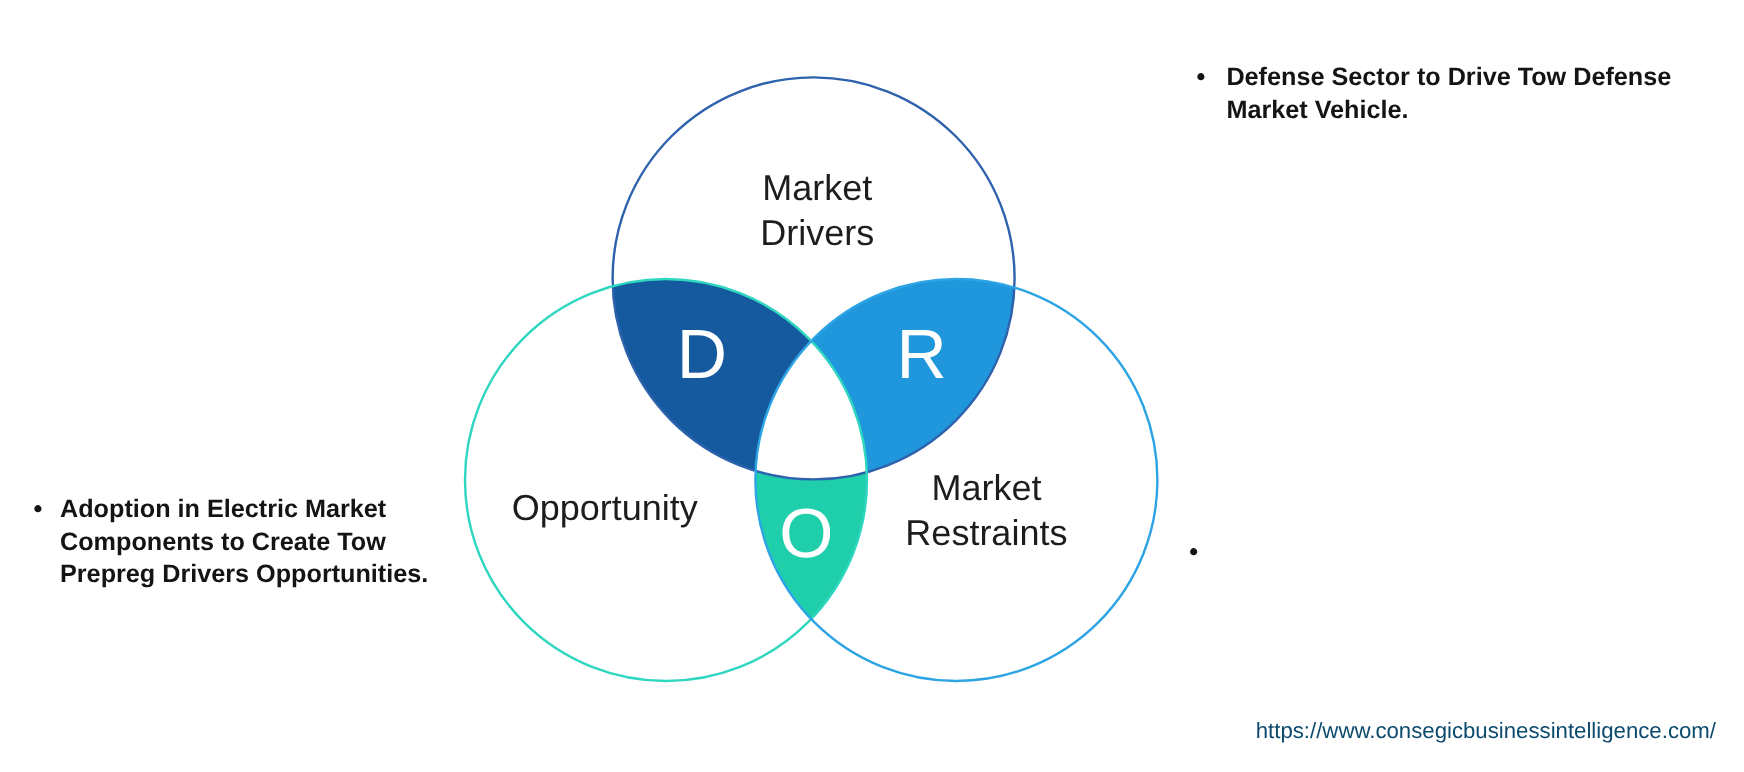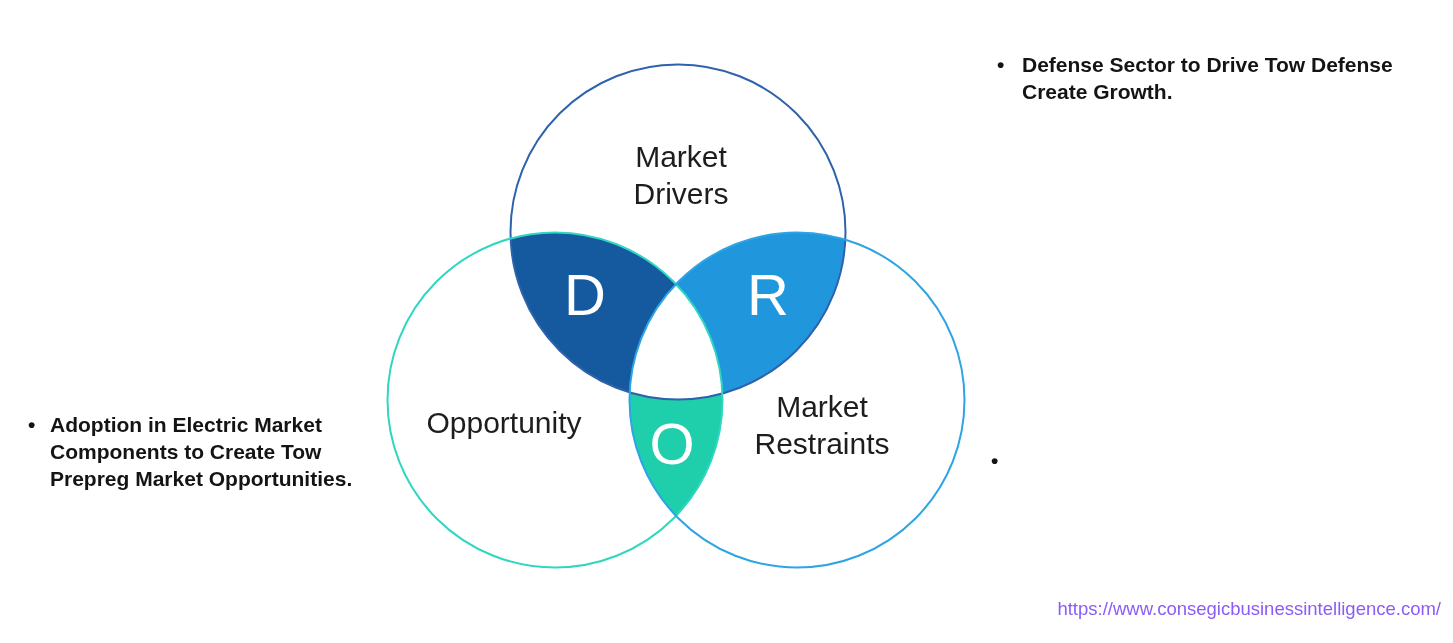--- a/index.html
+++ b/index.html
@@ -54,25 +54,25 @@
 
   .bullet-drivers    { left: 997px; top: 51px;  width: 430px; }
   .bullet-drivers .marker    { width: 25px; }
   .bullet-opportunity{ left: 28px;  top: 411px; width: 380px; }
   .bullet-opportunity .marker{ width: 22px; }
   .bullet-restraints { left: 991px; top: 447px; width: 430px; }
   .bullet-restraints .marker { width: 23px; }
 
   .footer-url {
     position: absolute;
-    right: 12px;
+    right: 23px;
     top: 598px;
     font-size: 18.5px;
     font-weight: 400;
-    color: #8b5cf6;
+    color: #0c4a6e;
     white-space: nowrap;
   }
 </style>
 </head>
 <body>
 
 <div class="stage">
 
   <svg class="venn" viewBox="0 0 1453 643">
     <defs>
@@ -118,30 +118,30 @@
 
     <text class="letter" x="585" y="315">D</text>
     <text class="letter" x="768" y="315">R</text>
     <text class="letter" x="672" y="464">O</text>
   </svg>
 
   <div class="bullet bullet-drivers">
     <span class="marker">•</span>
     <div class="lines">
       <div>Defense Sector to Drive Tow Defense</div>
-      <div>Create Growth.</div>
+      <div>Market Vehicle.</div>
     </div>
   </div>
 
   <div class="bullet bullet-opportunity">
     <span class="marker">•</span>
     <div class="lines">
       <div>Adoption in Electric Market</div>
       <div>Components to Create Tow</div>
-      <div>Prepreg Market Opportunities.</div>
+      <div>Prepreg Drivers Opportunities.</div>
     </div>
   </div>
 
   <div class="bullet bullet-restraints">
     <span class="marker">•</span>
   </div>
 
   <div class="footer-url">https://www.consegicbusinessintelligence.com/</div>
 
 </div>

